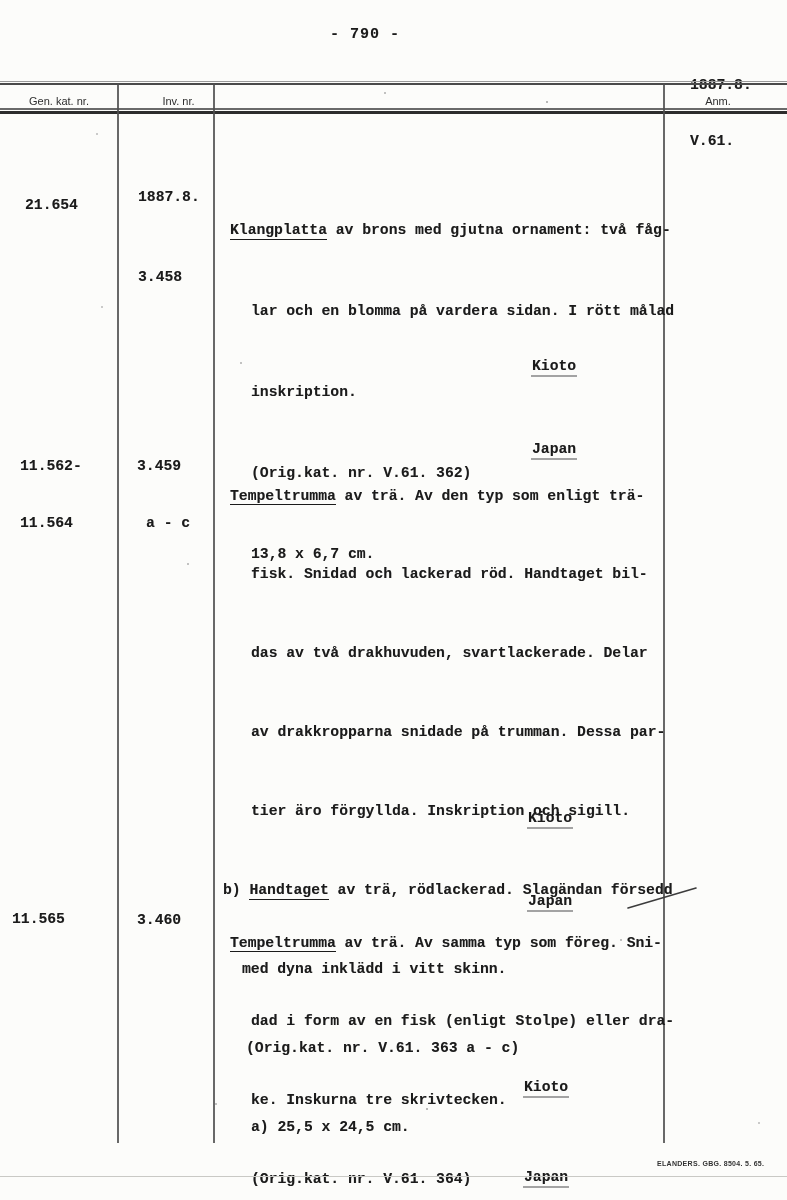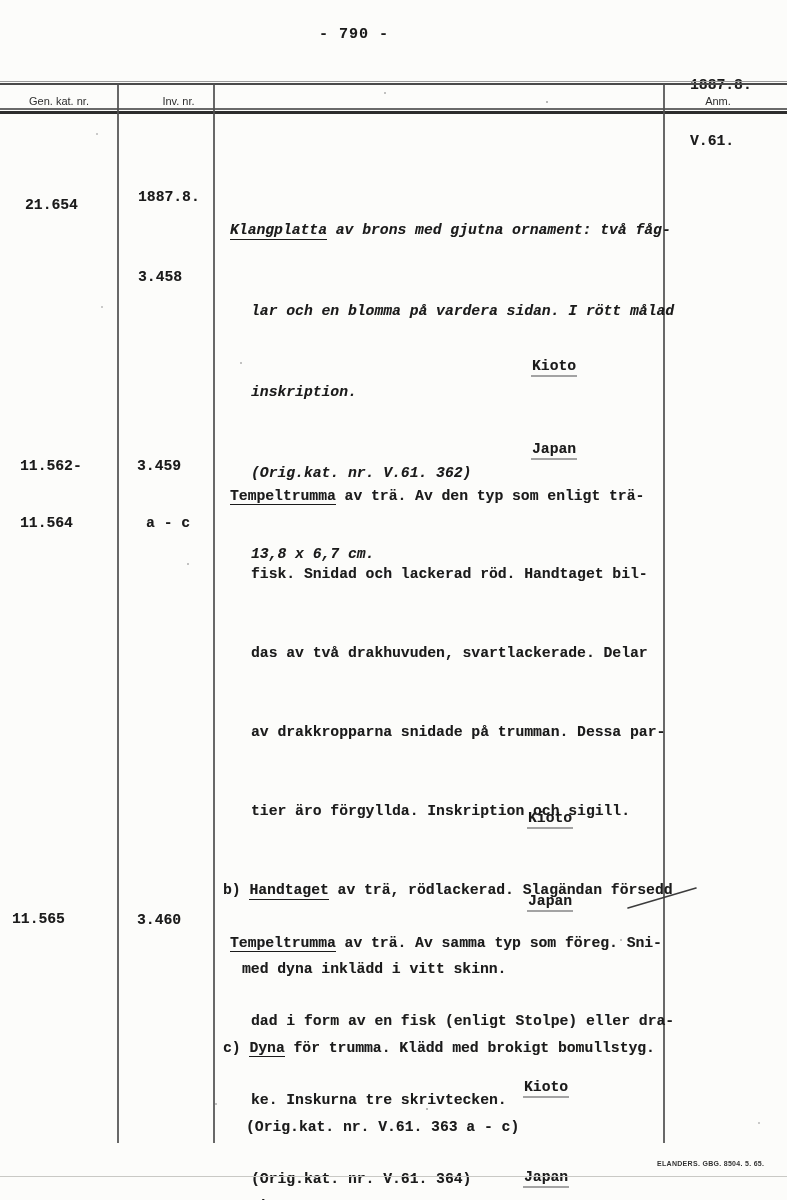--- a/index.html
+++ b/index.html
@@ -8,41 +8,41 @@
     background:#fcfcfa;
     font-family:"Liberation Mono","DejaVu Sans Mono",monospace;
     color:#1a1a1a;
   }
   
   .tw{
     position:absolute;font-weight:700;font-size:14.7px;letter-spacing:0;
     color:#1b1b1b;white-space:pre;
     text-shadow:0.2px 0.2px 0 rgba(25,25,25,.35);
   }
-  .pageno{left:319px;top:26px;font-size:15px;letter-spacing:1px;}
+  .pageno{left:330px;top:26px;font-size:15px;letter-spacing:1px;}
   .refblock{left:690px;top:39px;line-height:18.5px;}
   
   .hline{position:absolute;left:0;width:787px;}
   .rule-top-a{top:81px;height:1px;background:#9a9a9a;}
   .rule-top-b{top:83px;height:2px;background:#4a4a4a;}
   .rule-bot-a{top:108px;height:2px;background:#6a6a6a;}
   .rule-bot-b{top:111px;height:3px;background:#2d2d2d;}
   .vline{position:absolute;top:83px;height:1060px;width:1.5px;background:#4d4d4d;opacity:.85;}
   .v1{left:117px;} .v2{left:213px;} .v3{left:663px;}
   
   .hdr{
     position:absolute;top:95px;height:14px;
     font-family:"Liberation Sans","DejaVu Sans",sans-serif;
     font-size:11px;color:#2e2e2e;text-align:center;
   }
   .hdr1{left:0;width:118px;} .hdr2{left:132px;width:93px;} .hdr4{left:663px;width:110px;}
   
   .gen{line-height:20px;}
   .inv{line-height:20px;}
-  .desc{line-height:27px;font-style:italic;}
+  .desc{line-height:27px;}
   .desc2{line-height:26.3px;}
   .tl{white-space:pre;}
   .ind1{margin-left:21px;}
   .hang{margin-left:-7px;}
   .u{border-bottom:1.6px solid #1b1b1b;padding-bottom:0.5px;}
   .origin{line-height:27.5px;}
   .uo{border-bottom:2px solid #a3a3a3;padding:0 1px 1px 1px;}
   
   .penstroke{position:absolute;left:620px;top:880px;}
   .printer{
@@ -109,21 +109,20 @@
     <div style="margin-left:9px;">a - c</div>
   </div>
   <div class="tw desc2" style="left:230px;top:430px;">
     <div class="tl"><span></span><span class="u">Tempeltrumma</span><span> av trä. Av den typ som enligt trä-</span></div>
     <div class="tl ind1"><span>fisk. Snidad och lackerad röd. Handtaget bil-</span></div>
     <div class="tl ind1"><span>das av två drakhuvuden, svartlackerade. Delar</span></div>
     <div class="tl ind1"><span>av drakkropparna snidade på trumman. Dessa par-</span></div>
     <div class="tl ind1"><span>tier äro förgyllda. Inskription och sigill.</span></div>
     <div class="tl hang"><span>b) </span><span class="u">Handtaget</span><span> av trä, rödlackerad. Slagändan försedd</span></div>
     <div class="tl ind1" style="margin-left:12px;"><span>med dyna inklädd i vitt skinn.</span></div>
-    <div class="tl hang"><span>c) </span><span class="u">Dyna</span><span> för trumma. Klädd med brokigt bomullstyg.</span></div>
     <div class="tl ind1" style="margin-left:16px;"><span>(Orig.kat. nr. V.61. 363 a - c)</span></div>
     <div class="tl ind1"><span>a) 25,5 x 24,5 cm.</span></div>
     
     
   </div>
   <div class="tw origin" style="left:527px;top:750px;">
     <div><span class="uo">Kioto</span></div>
     <div><span class="uo">Japan</span></div>
   </div>
 

